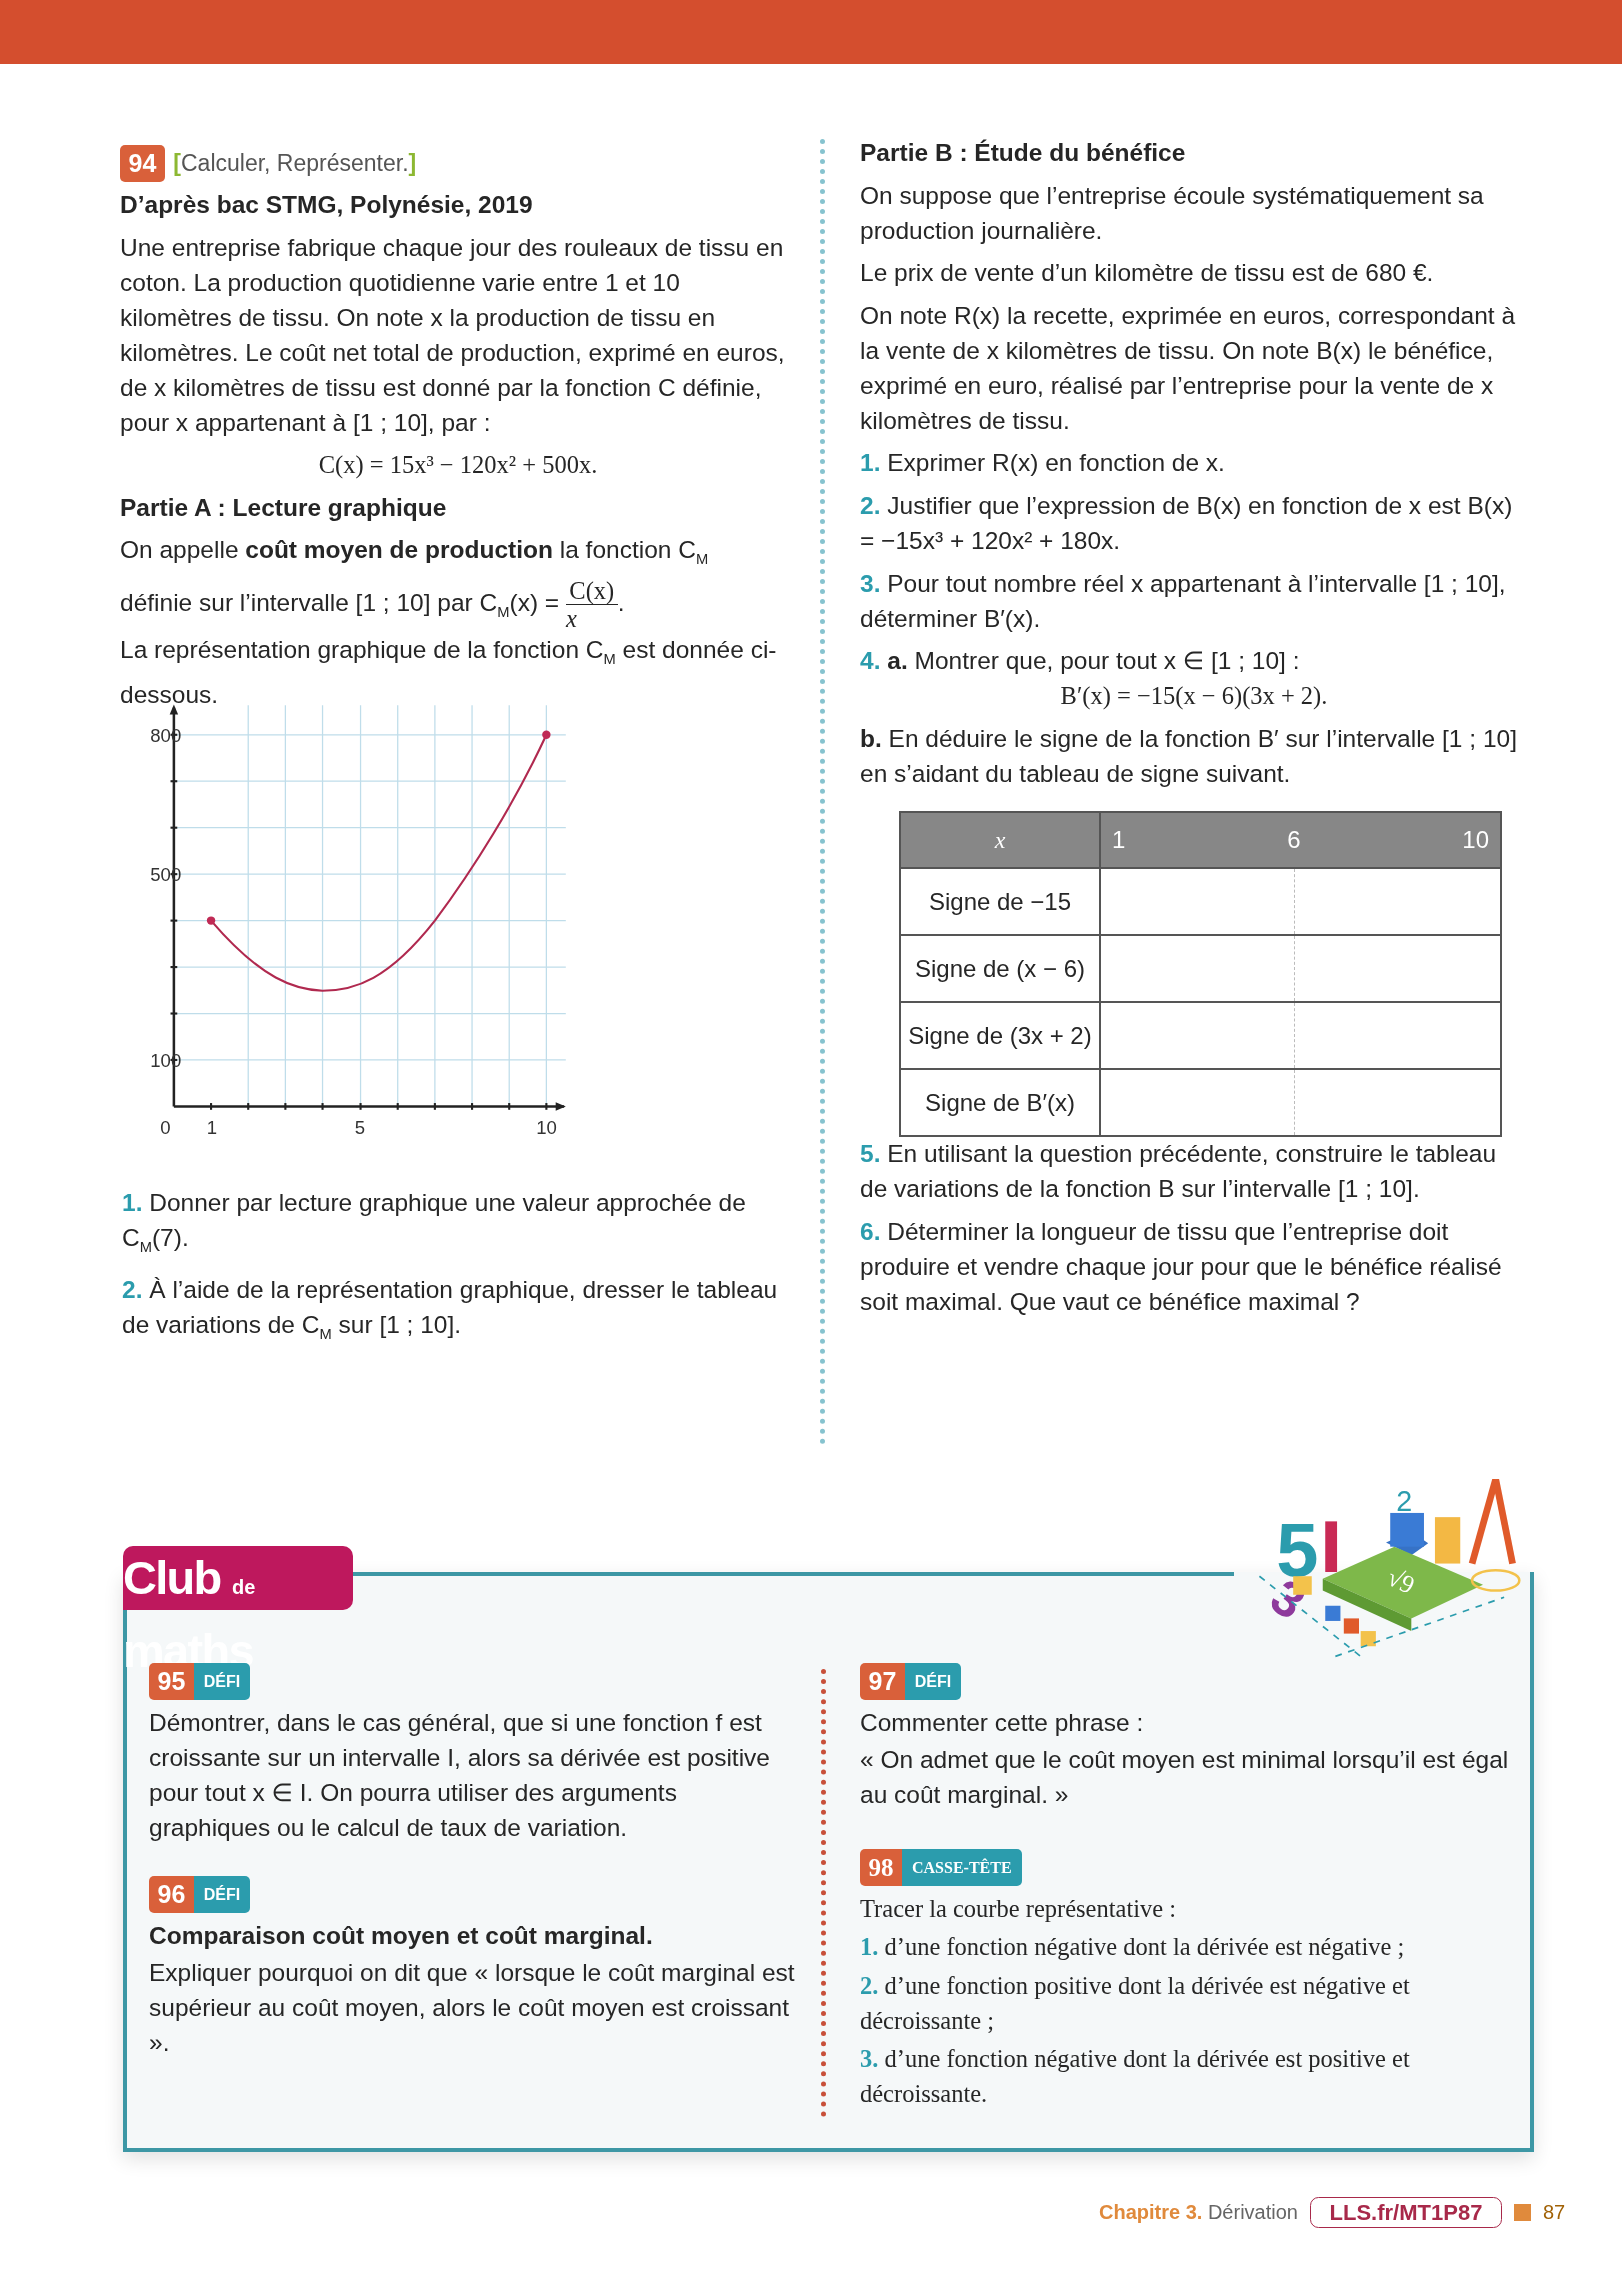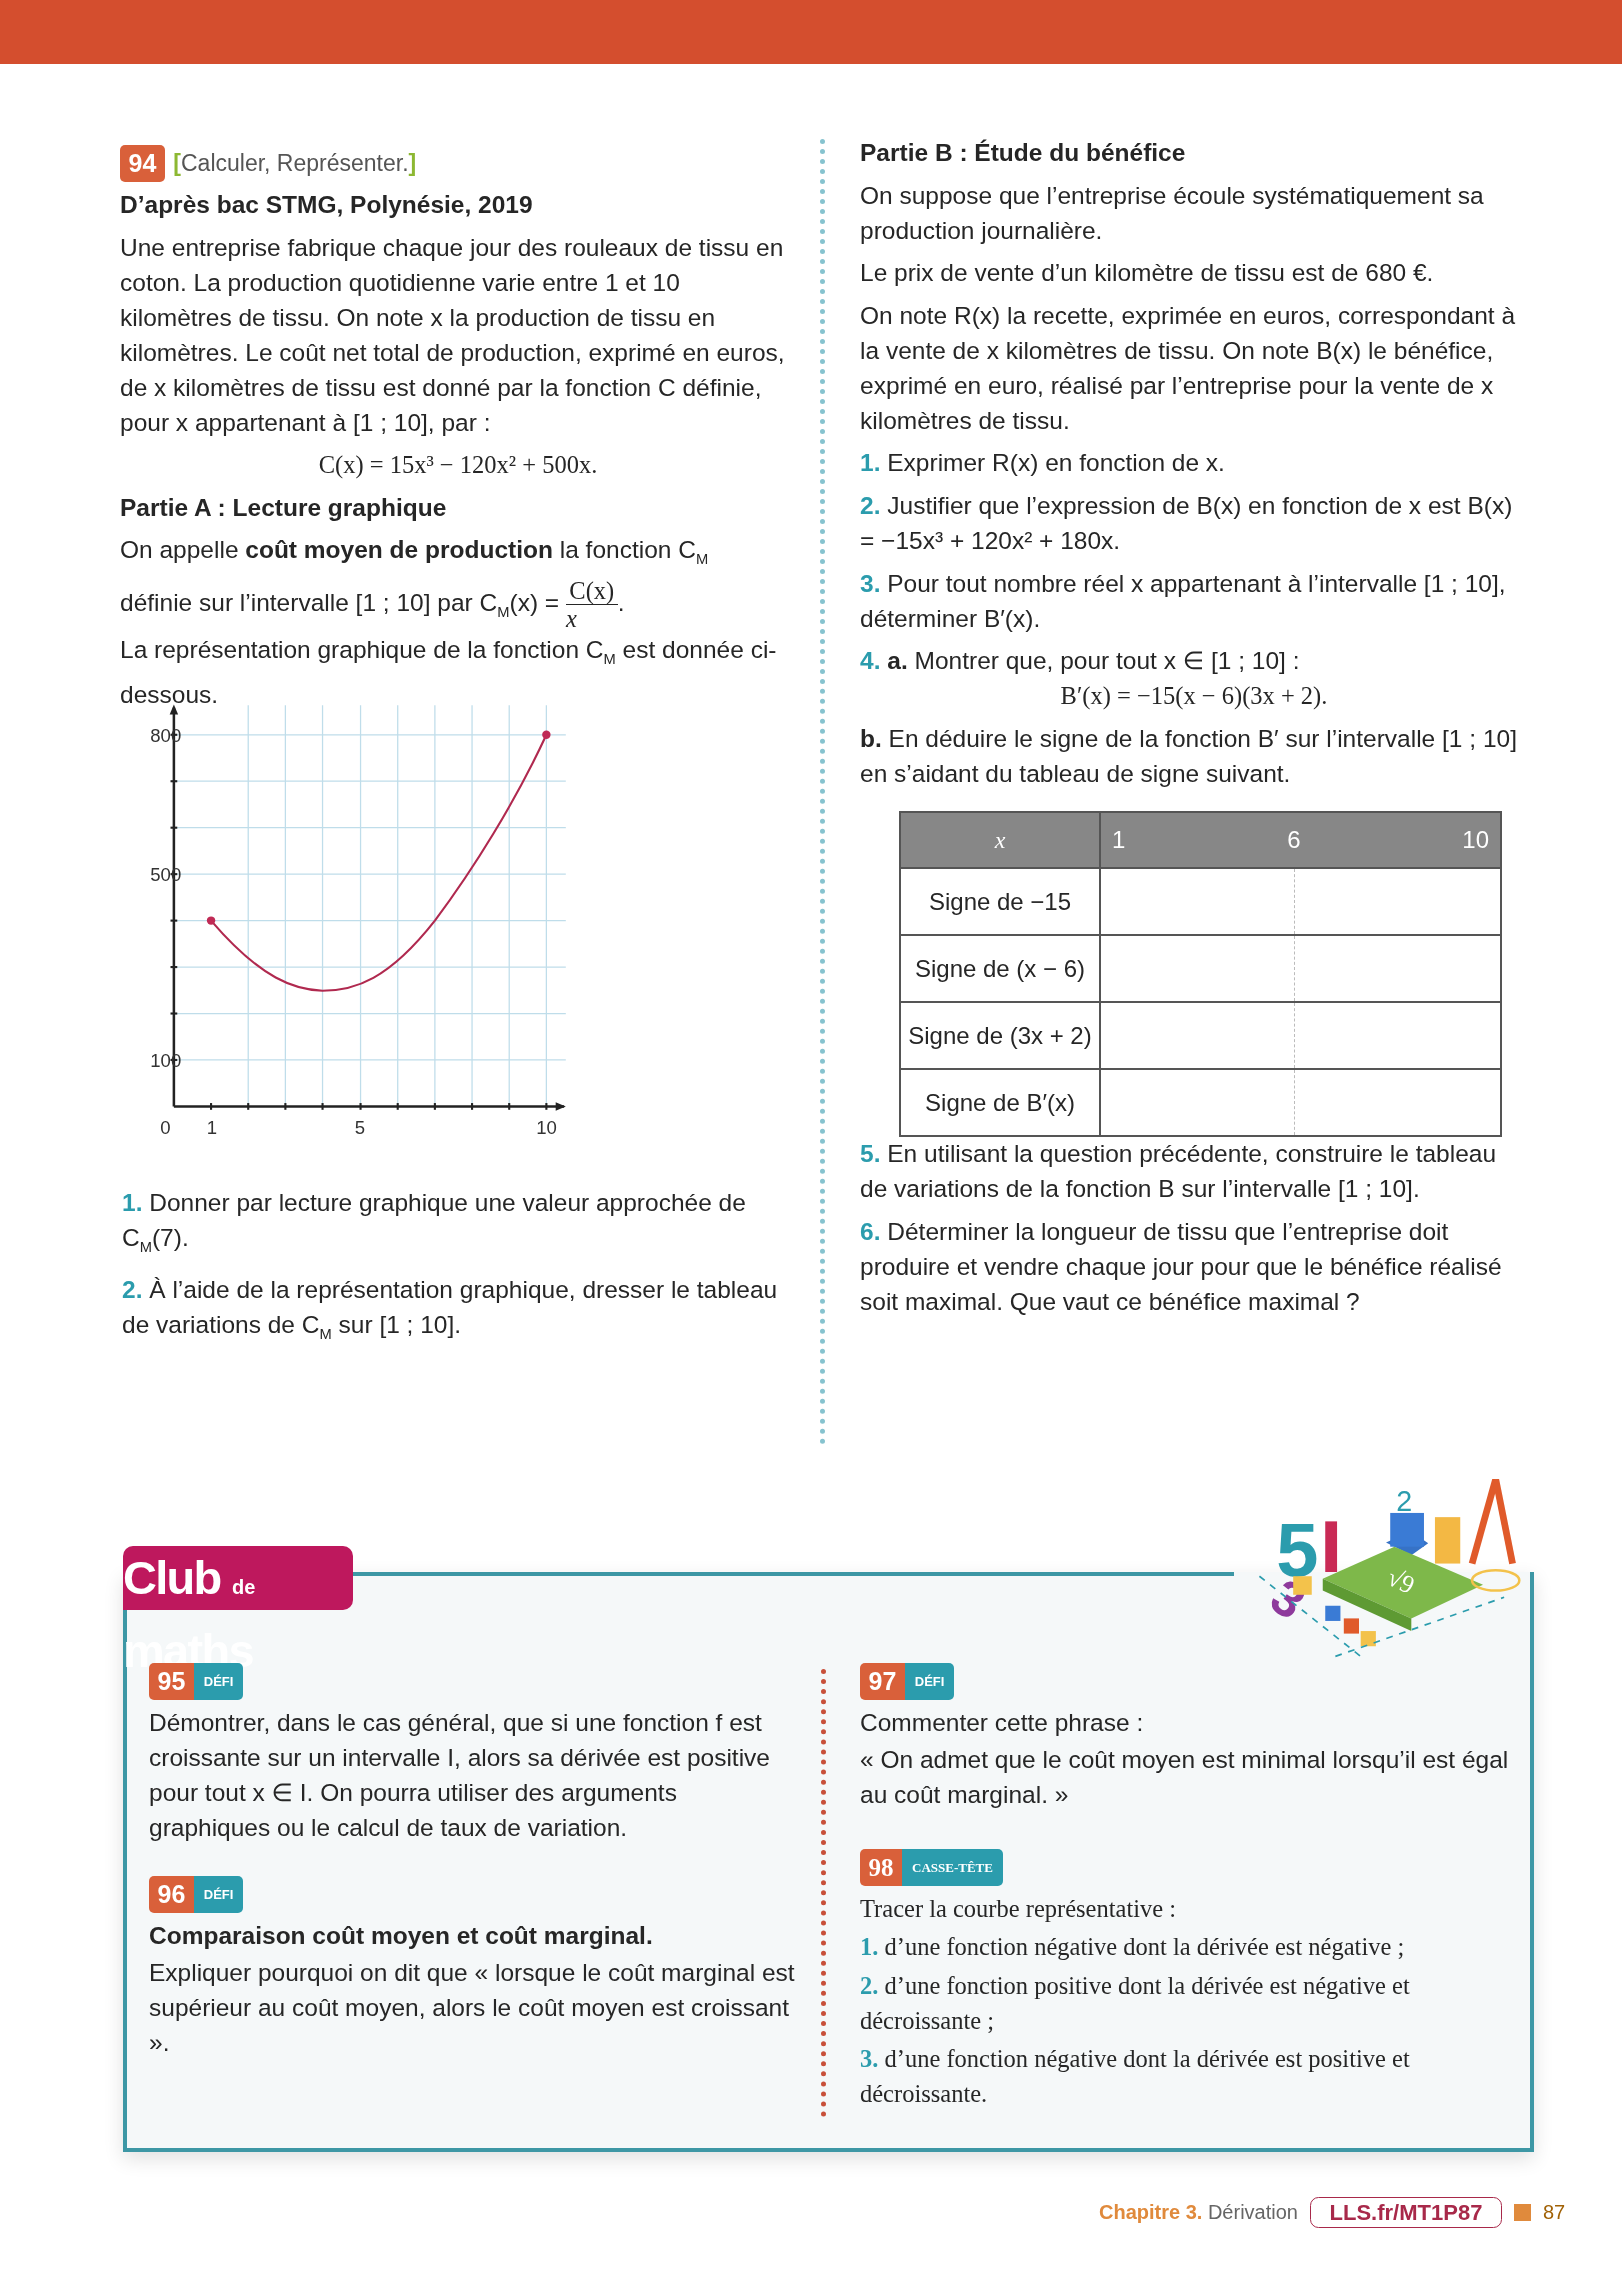--- a/index.html
+++ b/index.html
@@ -36,21 +36,21 @@
   .club-box { position: absolute; left: 123px; top: 1572px; width: 1403px; height: 576px;
               background: #F5F8F9; border: 4.2px solid #3D97A5; border-top: none;
               box-shadow: 0 6.8px 18.6px rgba(0,0,0,0.12); }
   .club-topline { position: absolute; left: 347px; top: 1572px; width: 887px; height: 4.2px; background: #3D97A5; }
   .club-title { position: absolute; left: 123px; top: 1546px; width: 230px; height: 64px; background: #be185d;
                 border-radius: 10px 10px 10px 0; color: #fff; font-weight: bold; font-size: 47px;
                 line-height: 64px; padding-left: 0; letter-spacing: -1.7px; }
   .club-title .de { font-size: 20px; letter-spacing: 0; }
   .tag { display: inline-flex; height: 37px; border-radius: 5px; overflow: hidden; font-weight: bold; }
   .tag .n { background: #D9603A; color: #fff; font-size: 25px; padding: 0 8.5px; line-height: 37px; }
-  .tag .t { background: #2B9CAD; color: #fff; font-size: 13px; padding: 0 10px; line-height: 37px; }
+  .tag .t { background: #2B9CAD; color: #fff; font-size: 16px; padding: 0 10px; line-height: 37px; }
   .footer { position: absolute; top: 2197px; left: 1099px; display: flex; align-items: center; gap: 12px; font-size: 20px; }
   .footer .chap { color: #E08A3C; font-weight: bold; }
   .footer .sub { color: #666; }
   .footer .link { border: 1.7px solid #A8294A; color: #A8294A; font-weight: bold; border-radius: 8.5px; padding: 1.7px 18.6px; font-size: 22px; }
   .footer .sq { width: 17px; height: 17px; background: #E08A3C; }
   .footer .pg { color: #a16207; }
 </style>
 </head>
 <body>
 

